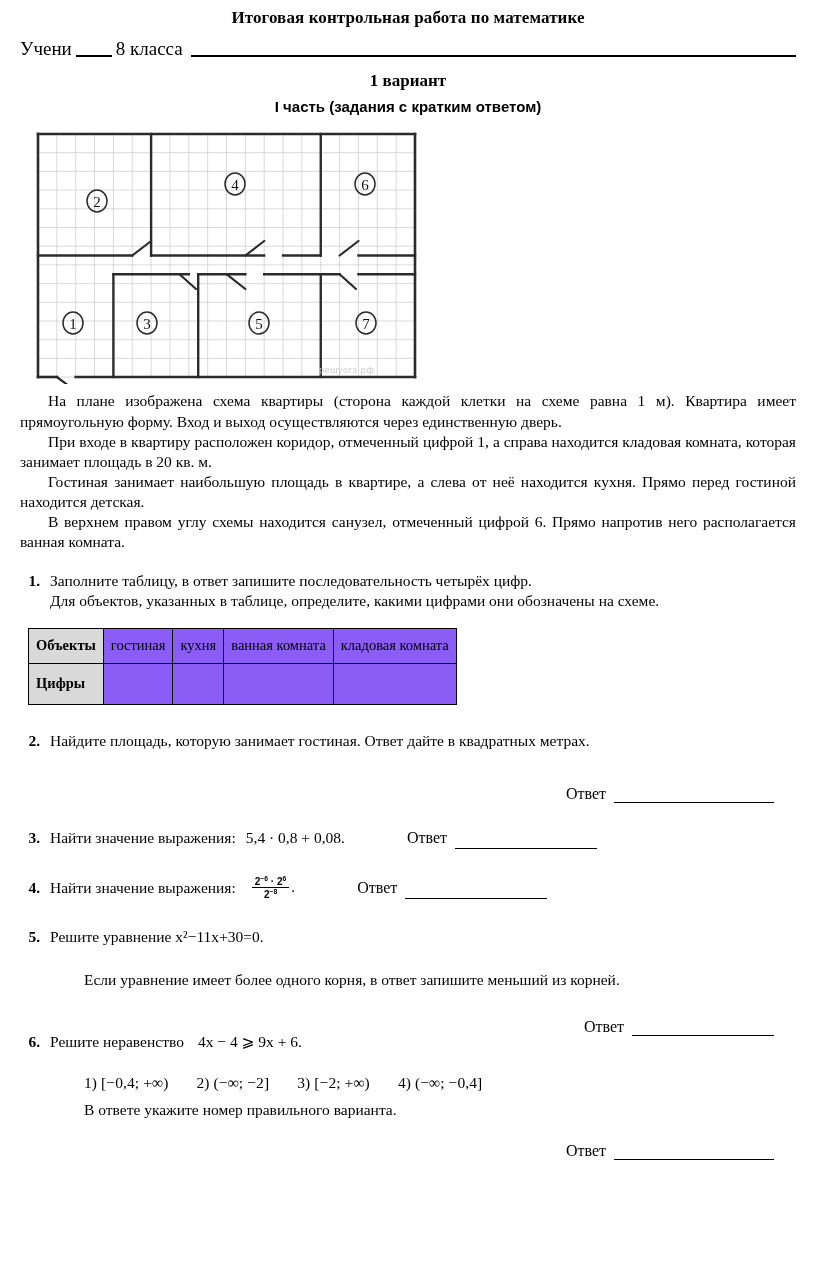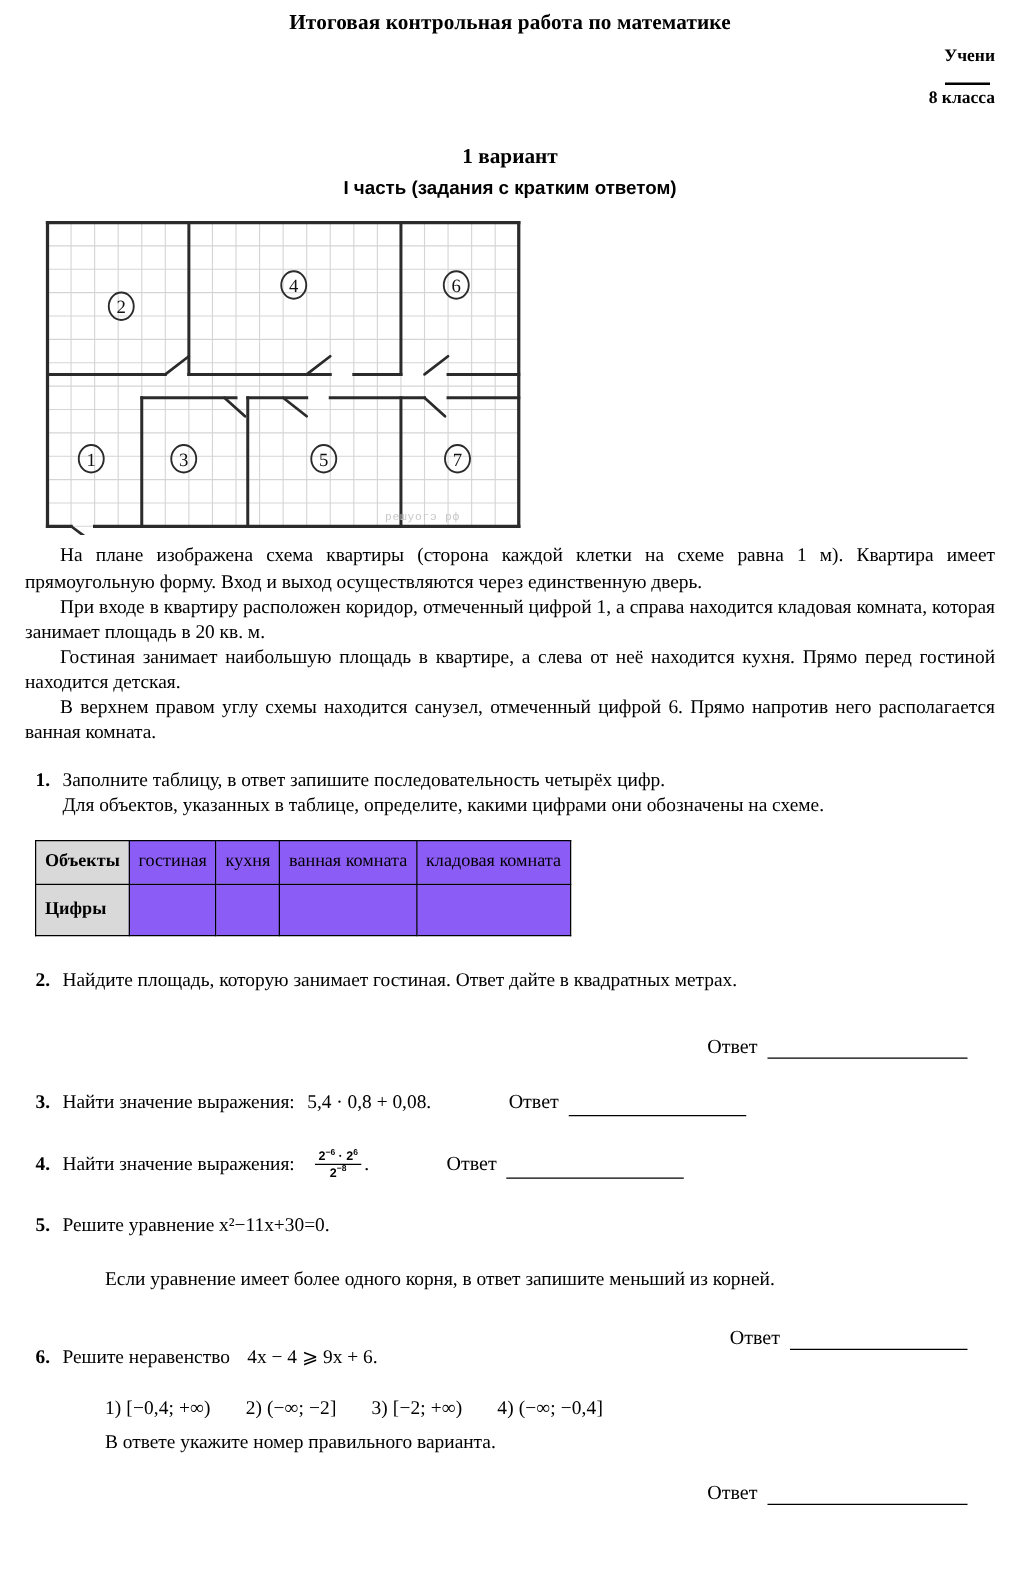--- a/index.html
+++ b/index.html
@@ -31,23 +31,22 @@
     font-weight: bold;
     font-size: 17px;
     letter-spacing: .1px;
     padding-top: 8px;
     line-height: 1.2;
   }
   .student-line {
     display: flex;
     align-items: flex-end;
     margin-top: 10px;
-    font-weight: bold;
-    font-size: 14px;
-    flex-direction: column;
+    font-weight: normal;
+    font-size: 19px;
   }
   .student-line .lbl-1 { white-space: pre; }
   .student-line .blank-short {
     display: inline-block;
     width: 36px;
     border-bottom: 2.2px solid #000;
     margin: 0 4px 3px 4px;
     height: 12px;
   }
   .student-line .lbl-2 { white-space: pre; }
@@ -77,26 +76,26 @@
     margin-top: 14px;
     height: 262px;
   }
   .plan {
     position: absolute;
     left: 14px;
     top: 0;
   }
   .watermark {
     position: absolute;
-    left: 288px;
+    left: 299px;
     top: 236px;
     font-size: 9px;
     color: #c9c9c9;
     letter-spacing: .6px;
-    font-family: Liberation Mono, monospace;
+    font-family: Liberation Sans, sans-serif;
     user-select: none;
   }
 
   
   .para {
     font-size: 15.5px;
     line-height: 1.30;
     text-align: justify;
     text-indent: 28px;
     margin: 0;

